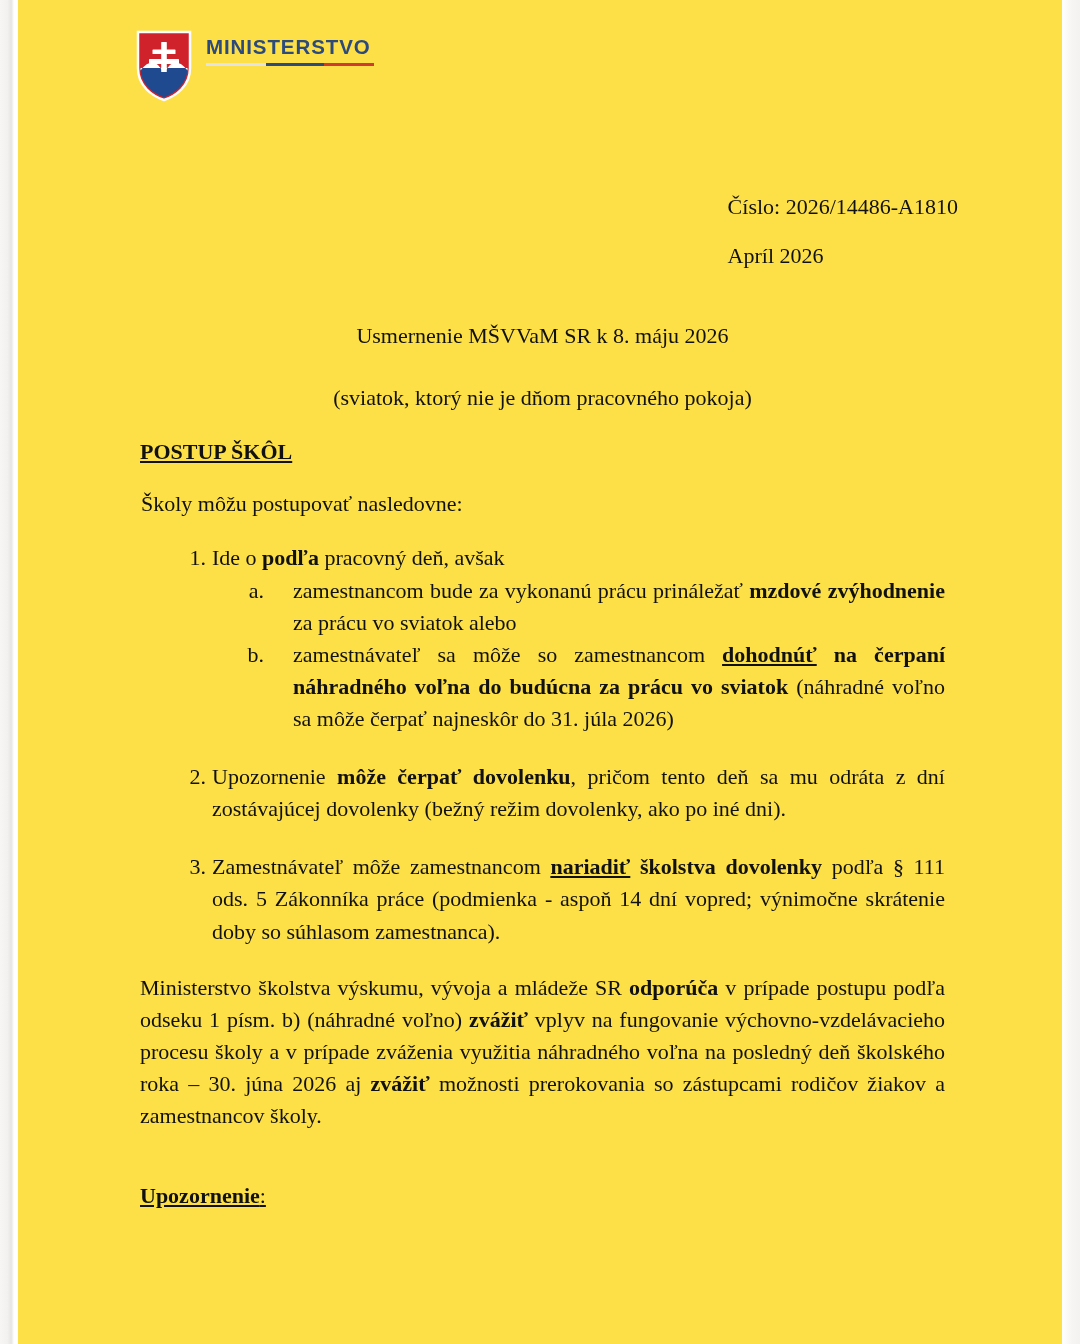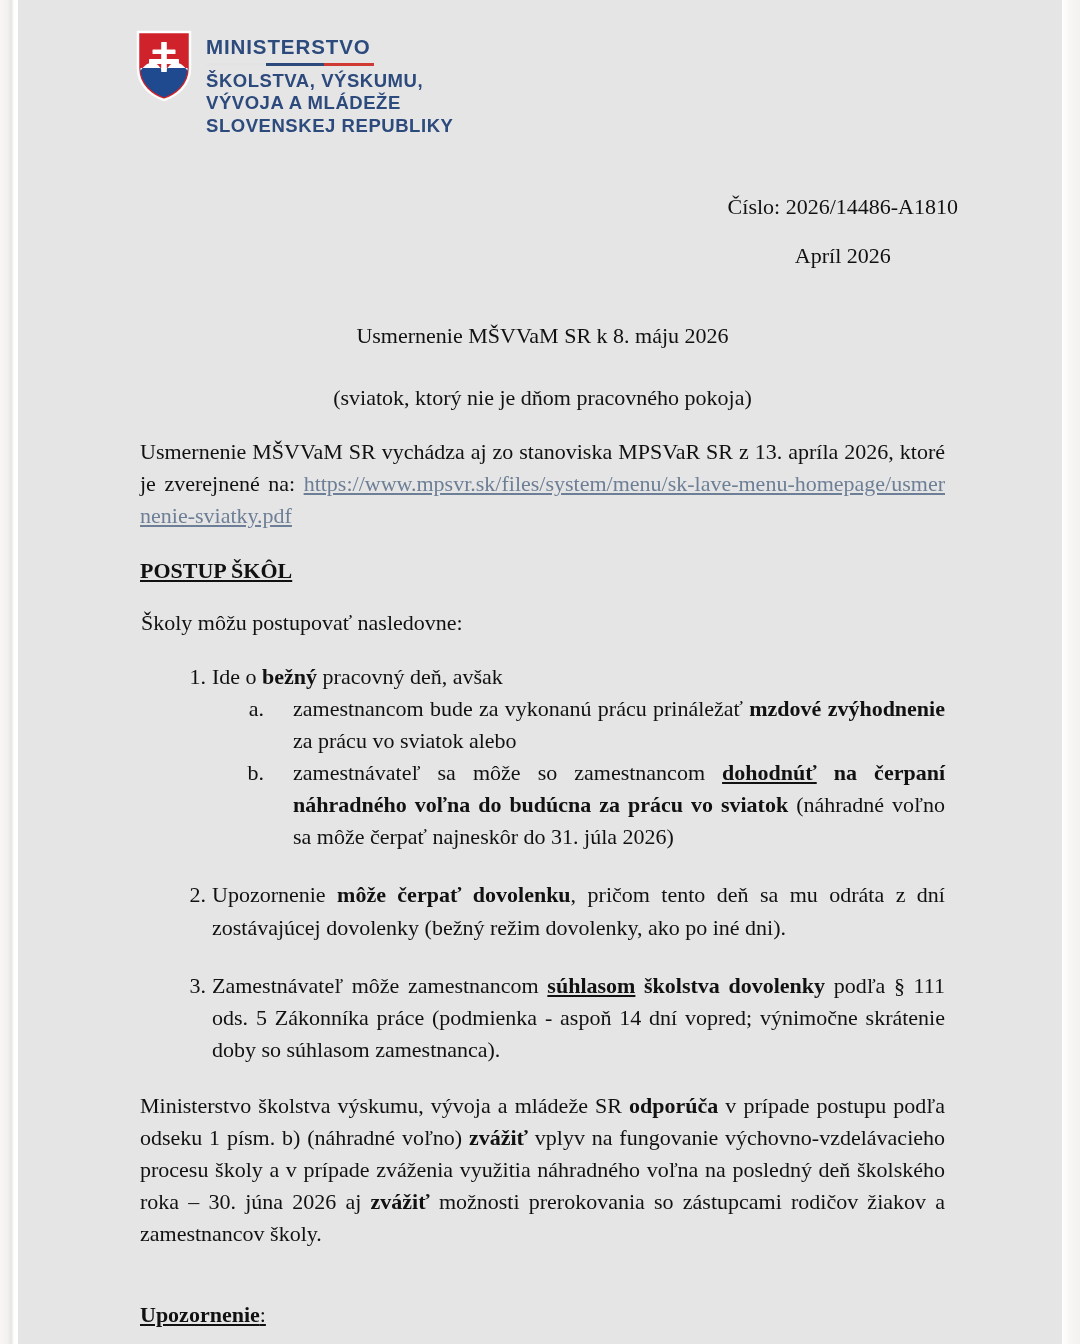--- a/index.html
+++ b/index.html
@@ -34,21 +34,21 @@
     width: 18px; height: 100%;
     background: linear-gradient(to left, #f3f2f0 0%, #f6f5f3 45%, #ffffff 100%);
   }
 
   .page {
     position: absolute;
     left: 18px;
     top: 0;
     width: 1044px;
     height: 1344px;
-    background: #e5e5e5;
+    background: #fde047;
     box-sizing: border-box;
   }
 
   
   .letterhead {
     position: absolute;
     left: 118px;
     top: 30px;
     display: flex;
     align-items: flex-start;
@@ -89,21 +89,21 @@
     color: #2c4a7c;
     line-height: 1.22;
   }
   .ministry-rest span { display: block; }
 
   
   .refblock {
     position: absolute;
     right: 104px;
     top: 196px;
-    text-align: center;
+    text-align: left;
     font-size: 22px;
     color: #111;
     line-height: 1;
   }
   .refblock .ref-date { margin-top: 27px; }
 
   
   .body-area {
     position: absolute;
     left: 122px;
@@ -230,69 +230,63 @@
           <g fill="#ffffff">
             <rect x="25.2" y="12" width="5.6" height="30" rx="0.6"></rect>
             <rect x="16.5" y="19.5" width="23" height="4.6" rx="0.6"></rect>
             <rect x="13" y="29" width="30" height="4.9" rx="0.6"></rect>
           </g>
         </svg>
       </div>
       <div class="ministry-block">
         <div class="ministry-top">MINISTERSTVO</div>
         <div class="ministry-rule"></div>
-        <div class="ministry-rest">
-          <span>ŠKOLSTVA, VÝSKUMU,</span>
-          <span>VÝVOJA A MLÁDEŽE</span>
-          <span>SLOVENSKEJ REPUBLIKY</span>
-        </div>
       </div>
     </div>
 
     <div class="refblock">
       <div class="ref-number">Číslo: 2026/14486-A1810</div>
       <div class="ref-date">Apríl 2026</div>
     </div>
 
     <div class="body-area">
 
       <div class="doc-title">Usmernenie MŠVVaM SR k 8. máju 2026</div>
       <div class="doc-subtitle">(sviatok, ktorý nie je dňom pracovného pokoja)</div>
 
-      <p class="para"><span>Usmernenie MŠVVaM SR vychádza aj zo stanoviska MPSVaR SR z 13. apríla 2026, ktoré je zverejnené na: </span><a class="link" href="#">https://www.mpsvr.sk/files/system/menu/sk-lave-menu-homepage/usmernenie-sviatky.pdf</a></p>
 
       <div class="section-heading">POSTUP ŠKÔL</div>
       <div class="lead-line">Školy môžu postupovať nasledovne:</div>
 
       <ol class="level1">
 
         <li>
           <span class="marker">1.</span>
-          <span class="li-text"><span>Ide o </span><b>bežný</b><span> pracovný deň, avšak</span></span>
+          <span class="li-text"><span>Ide o </span><b>podľa</b><span> pracovný deň, avšak</span></span>
 
           <ol class="level2">
             <li>
               <span class="marker">a.</span>
               <span class="li-text"><span>zamestnancom bude za vykonanú prácu prináležať </span><b>mzdové zvýhodnenie</b><span> za prácu vo sviatok alebo</span></span>
             </li>
             <li>
               <span class="marker">b.</span>
               <span class="li-text"><span>zamestnávateľ sa môže so zamestnancom </span><u class="bu">dohodnúť</u><b> na čerpaní náhradného voľna do budúcna za prácu vo sviatok</b><span> (náhradné voľno sa môže čerpať najneskôr do 31. júla 2026)</span></span>
             </li>
           </ol>
         </li>
 
         <li class="spaced">
           <span class="marker">2.</span>
           <span class="li-text"><span>Upozornenie </span><b>môže čerpať dovolenku</b><span>, pričom tento deň sa mu odráta z dní zostávajúcej dovolenky (bežný režim dovolenky, ako po iné dni).</span></span>
         </li>
 
         <li class="spaced">
           <span class="marker">3.</span>
-          <span class="li-text"><span>Zamestnávateľ môže zamestnancom </span><u class="bu">súhlasom</u><b> školstva dovolenky</b><span> podľa § 111 ods. 5 Zákonníka práce (podmienka - aspoň 14 dní vopred; výnimočne skrátenie doby so súhlasom zamestnanca).</span></span>
+          <span class="li-text"><span>Zamestnávateľ môže zamestnancom </span><u class="bu">nariadiť</u><b> školstva dovolenky</b><span> podľa § 111 ods. 5 Zákonníka práce (podmienka - aspoň 14 dní vopred; výnimočne skrátenie doby so súhlasom zamestnanca).</span></span>
         </li>
 
       </ol>
 
       <p class="closing-para"><span>Ministerstvo školstva výskumu, vývoja a mládeže SR </span><b>odporúča</b><span> v prípade postupu podľa odseku 1 písm. b) (náhradné voľno) </span><b>zvážiť</b><span> vplyv na fungovanie výchovno-vzdelávacieho procesu školy a v prípade zváženia využitia náhradného voľna na posledný deň školského roka – 30. júna 2026 aj </span><b>zvážiť</b><span> možnosti prerokovania so zástupcami rodičov žiakov a zamestnancov školy.</span></p>
 
       <div class="notice-heading"><span>Upozornenie</span><span class="colon">:</span></div>
 
     </div>
   </div>

